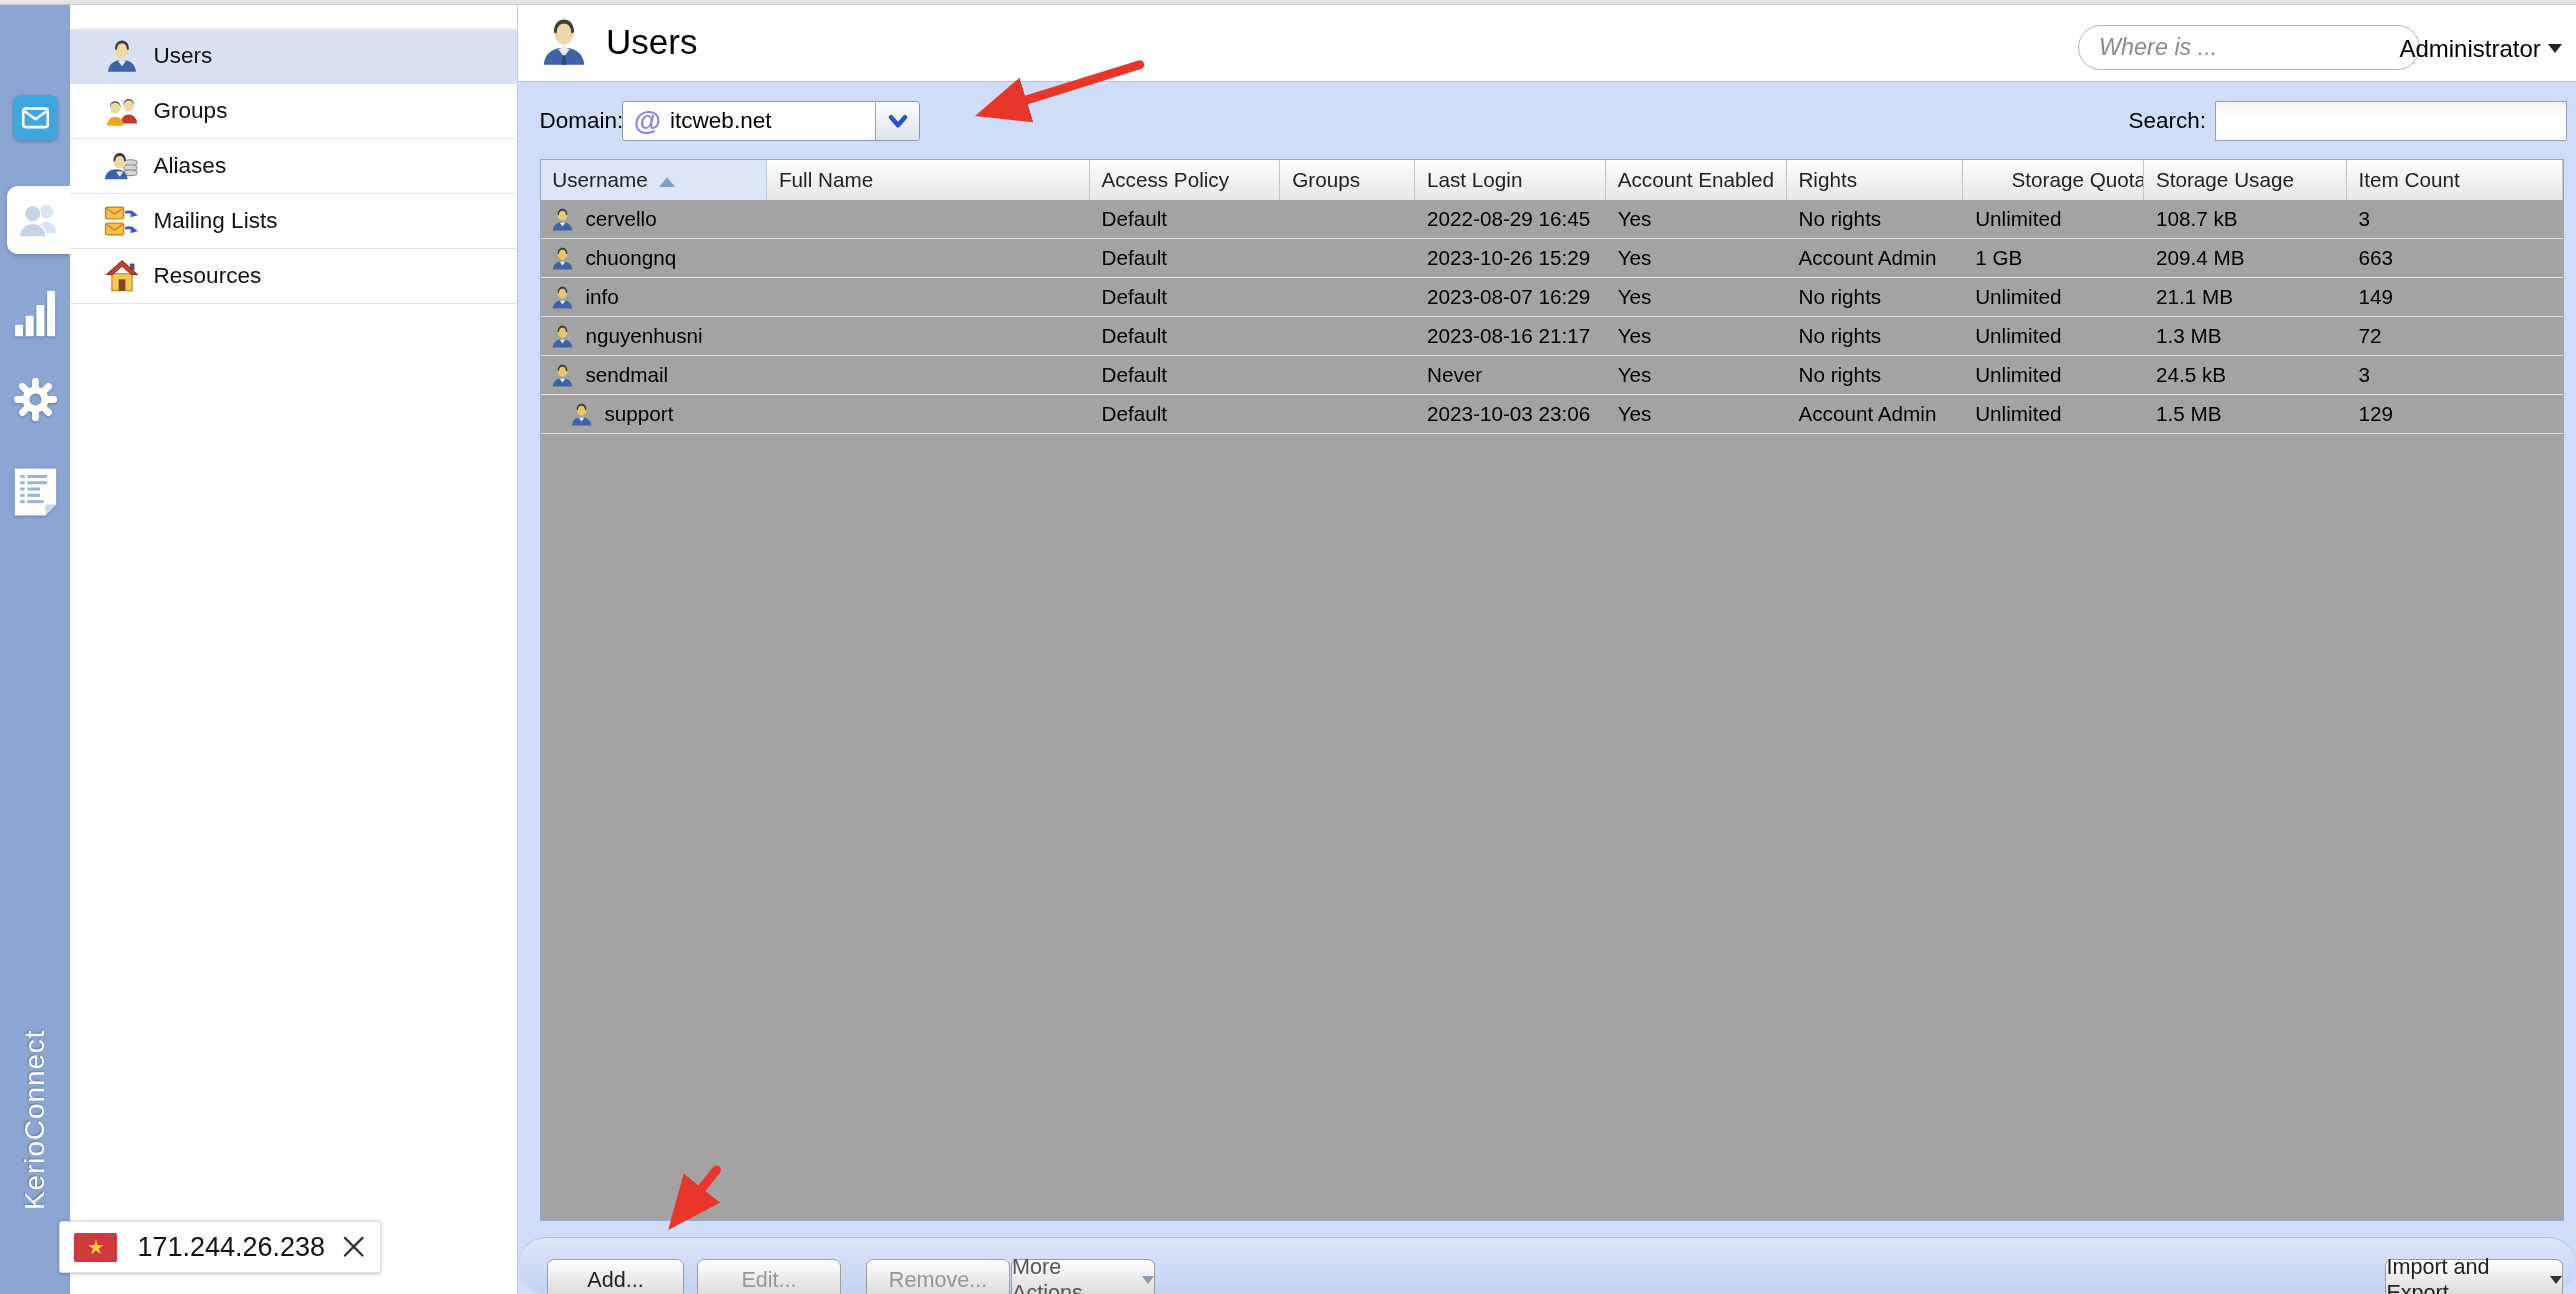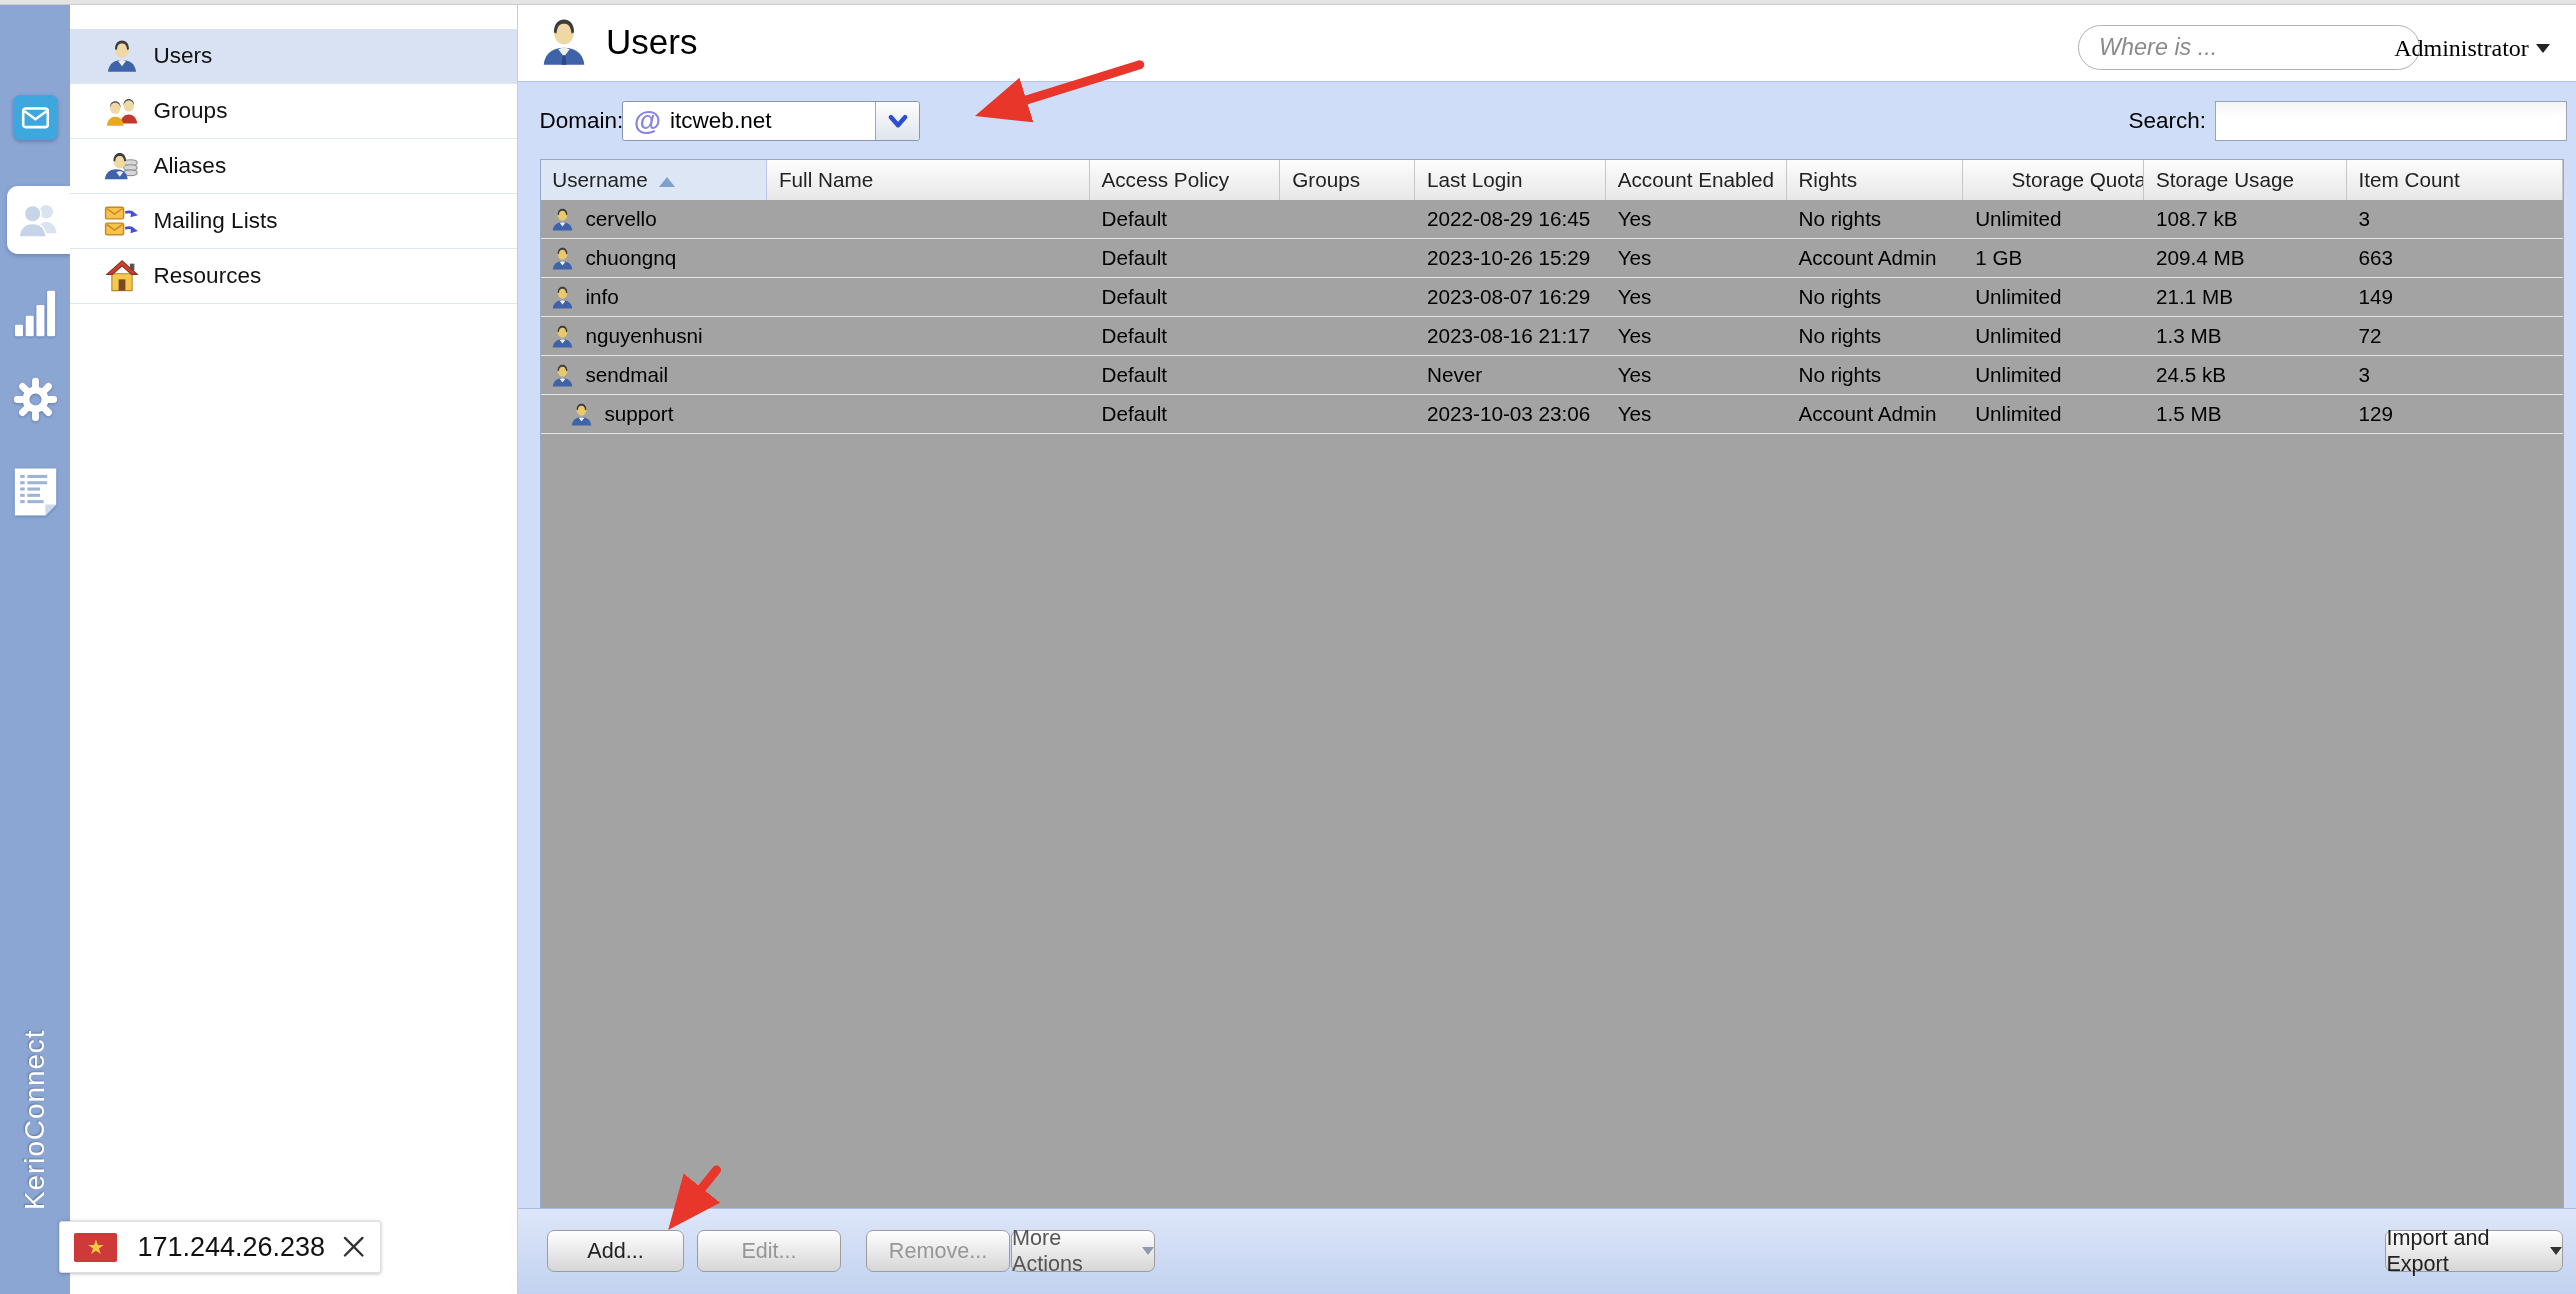--- a/index.html
+++ b/index.html
@@ -27,21 +27,21 @@
   .side-item .s-label{margin-left:12.6px;font-size:22.5px;color:#111;}
 
   
   .main{position:absolute;left:518px;top:5.4px;width:2058px;height:1289px;background:#cfddf8;}
   .main-top{position:absolute;left:0;top:0;width:100%;height:77px;background:#fff;border-bottom:1.8px solid #b3c6e4;box-sizing:border-box;}
   .page-title-wrap{position:absolute;left:20px;top:10.8px;display:flex;align-items:center;}
   .page-title{margin-left:16px;font-size:35px;color:#000;}
   .whereis{position:absolute;right:156px;top:20px;width:342px;height:45px;border:1.8px solid #b2b2b2;border-radius:23.4px;background:#fff;display:flex;align-items:center;box-sizing:border-box;padding:0 12.6px 0 18px;}
   .whereis input{flex:1;border:none;outline:none;font-size:23.4px;font-style:italic;color:#444;background:transparent;font-family:"Liberation Sans",sans-serif;}
   .whereis input::placeholder{color:#8a8a8a;font-style:italic;}
-  .account{position:absolute;right:26px;top:0;height:87px;display:flex;align-items:center;font-size:24px;color:#000;cursor:pointer;font-family:Liberation Serif, serif;}
+  .account{position:absolute;right:14px;top:0;height:87px;display:flex;align-items:center;font-size:24px;color:#000;cursor:pointer;}
   .caret-down{display:inline-block;width:0;height:0;border-left:7.2px solid transparent;border-right:7.2px solid transparent;border-top:9px solid #222;margin-left:7.2px;}
 
   
   .toolbar{position:absolute;left:0;top:79px;width:100%;height:74px;background:#cfddf8;}
   .domain-label{position:absolute;left:21.6px;top:0;height:74px;display:flex;align-items:center;font-size:22.5px;color:#000;}
   .domain-select{position:absolute;left:104px;top:17px;width:298px;height:40px;background:#fff;border:0.9px solid #8a97ad;border-radius:2.7px;display:flex;align-items:center;box-sizing:border-box;cursor:pointer;}
   .at-glyph{font-size:28px;color:#8886e0;margin:0 9px 0 10.8px;font-weight:bold;}
   .domain-value{font-size:22.5px;color:#000;flex:1;}
   .domain-chevron{width:43px;height:100%;border-left:0.9px solid #9aa7c0;background:linear-gradient(#fdfdfd,#dfe5ee);display:flex;align-items:center;justify-content:center;border-radius:0 2.7px 2.7px 0;}
   .search-label{position:absolute;right:370px;top:0;height:74px;display:flex;align-items:center;font-size:22.5px;color:#000;}
@@ -52,21 +52,21 @@
   .ghead{display:flex;height:40px;border-bottom:0.9px solid #bfbfbf;box-sizing:border-box;}
   .hcell{height:40px;line-height:40px;box-sizing:border-box;border-right:0.9px solid #c6c6c6;background:linear-gradient(#fdfdfd,#e7e7e7);font-size:20.7px;color:#222;padding-left:11.7px;white-space:nowrap;overflow:hidden;cursor:pointer;}
   .hcell.sorted{background:#dce6f5;border-right:0.9px solid #bac8e0;}
   .sort-asc{display:inline-block;width:0;height:0;border-left:8px solid transparent;border-right:8px solid transparent;border-bottom:10px solid #7fa0ce;margin-left:10.8px;vertical-align:middle;}
   .trow{display:flex;height:39px;border-bottom:0.9px solid #e5e5e5;box-sizing:border-box;cursor:pointer;}
   .tcell{height:38px;line-height:38px;font-size:20.7px;color:#000;padding-left:11.7px;box-sizing:border-box;white-space:nowrap;overflow:hidden;}
   .usercell{display:flex;align-items:center;padding-left:9px;}
   .usercell svg{margin-right:10.8px;flex:0 0 auto;}
 
   
-  .bottom-bar{position:absolute;left:0;bottom:0;width:100%;height:86px;background:linear-gradient(#dde6f9,#c2d2f0);border-top:1.8px solid #a9bce0;box-sizing:border-box;}
+  .bottom-bar{position:absolute;left:0;bottom:0;width:100%;height:57px;background:linear-gradient(#dde6f9,#c2d2f0);border-top:1.8px solid #a9bce0;box-sizing:border-box;border-radius:28px;}
   .btn{position:absolute;top:20.7px;height:42px;border:0.9px solid #9c9c9c;border-radius:7.2px;background:linear-gradient(#fefefe,#d6d6d6);font-size:21.6px;color:#222;display:flex;align-items:center;justify-content:center;box-sizing:border-box;cursor:pointer;box-shadow:inset 0 0.9px 0 #fff;font-family:"Liberation Sans",sans-serif;}
   .btn.disabled{color:#979797;cursor:default;}
   .btn .caret-sm{display:inline-block;width:0;height:0;border-left:6.3px solid transparent;border-right:6.3px solid transparent;border-top:8px solid #8e9bac;margin-left:9px;}
   .btn .caret-dk{border-top-color:#333;}
   #btn-add{left:29px;width:137px;}
   #btn-edit{left:179px;width:144px;}
   #btn-remove{left:336px;width:144px;margin-left:12px;}
   #btn-more{left:493px;width:144px;}
   #btn-impexp{right:12.6px;width:178px;}
 

